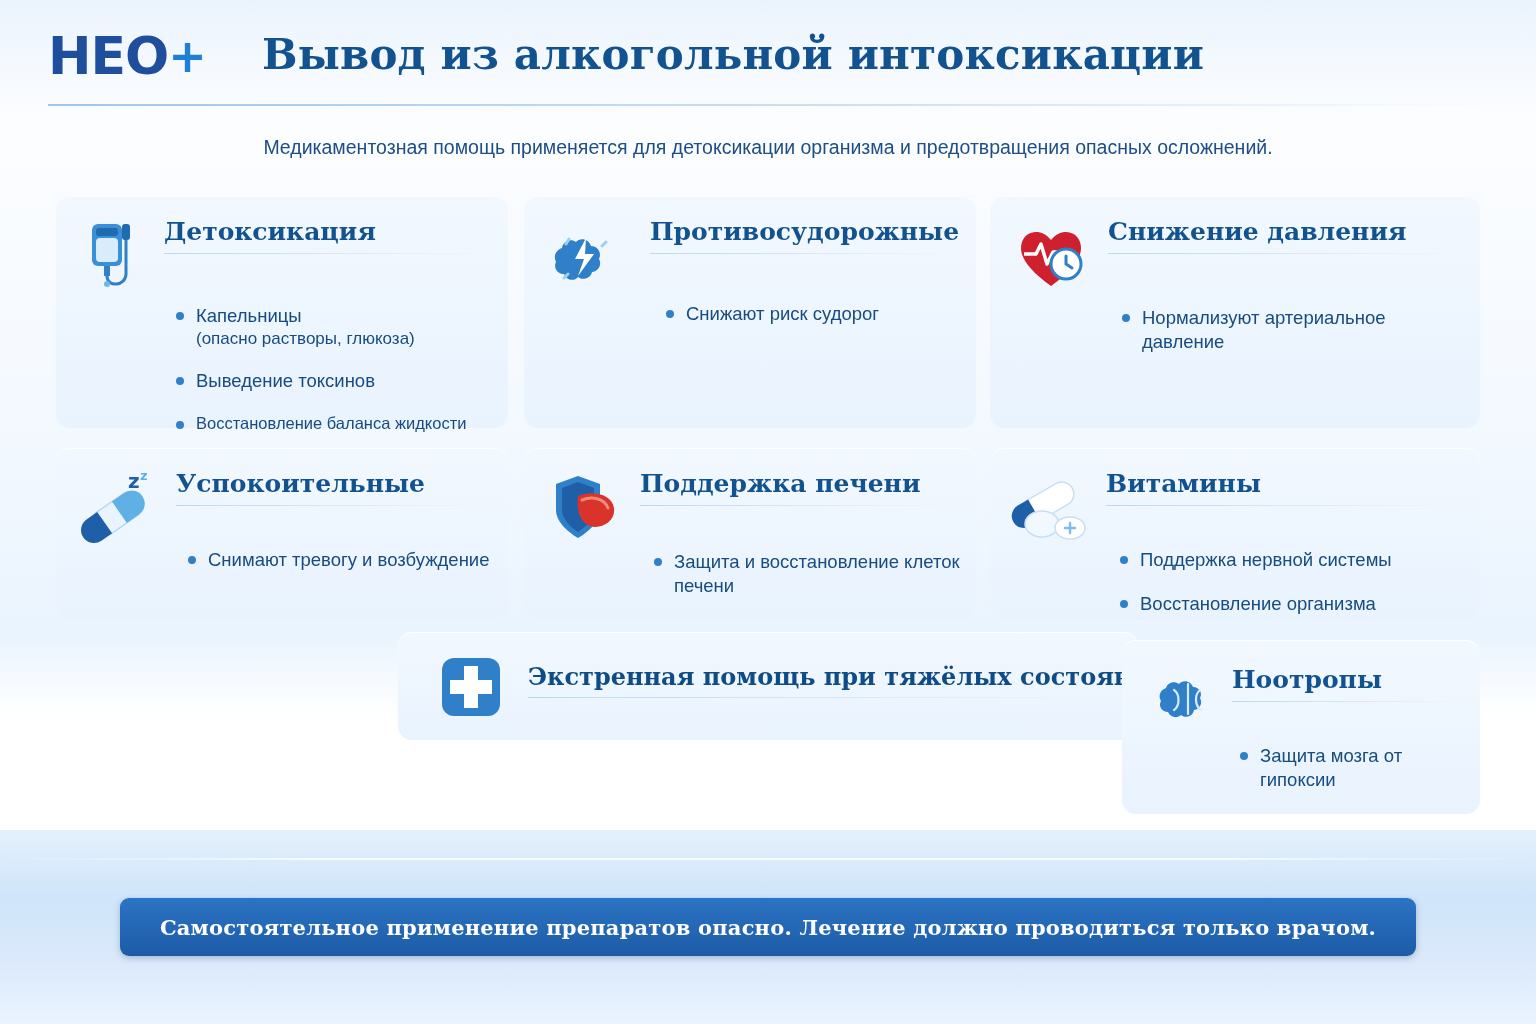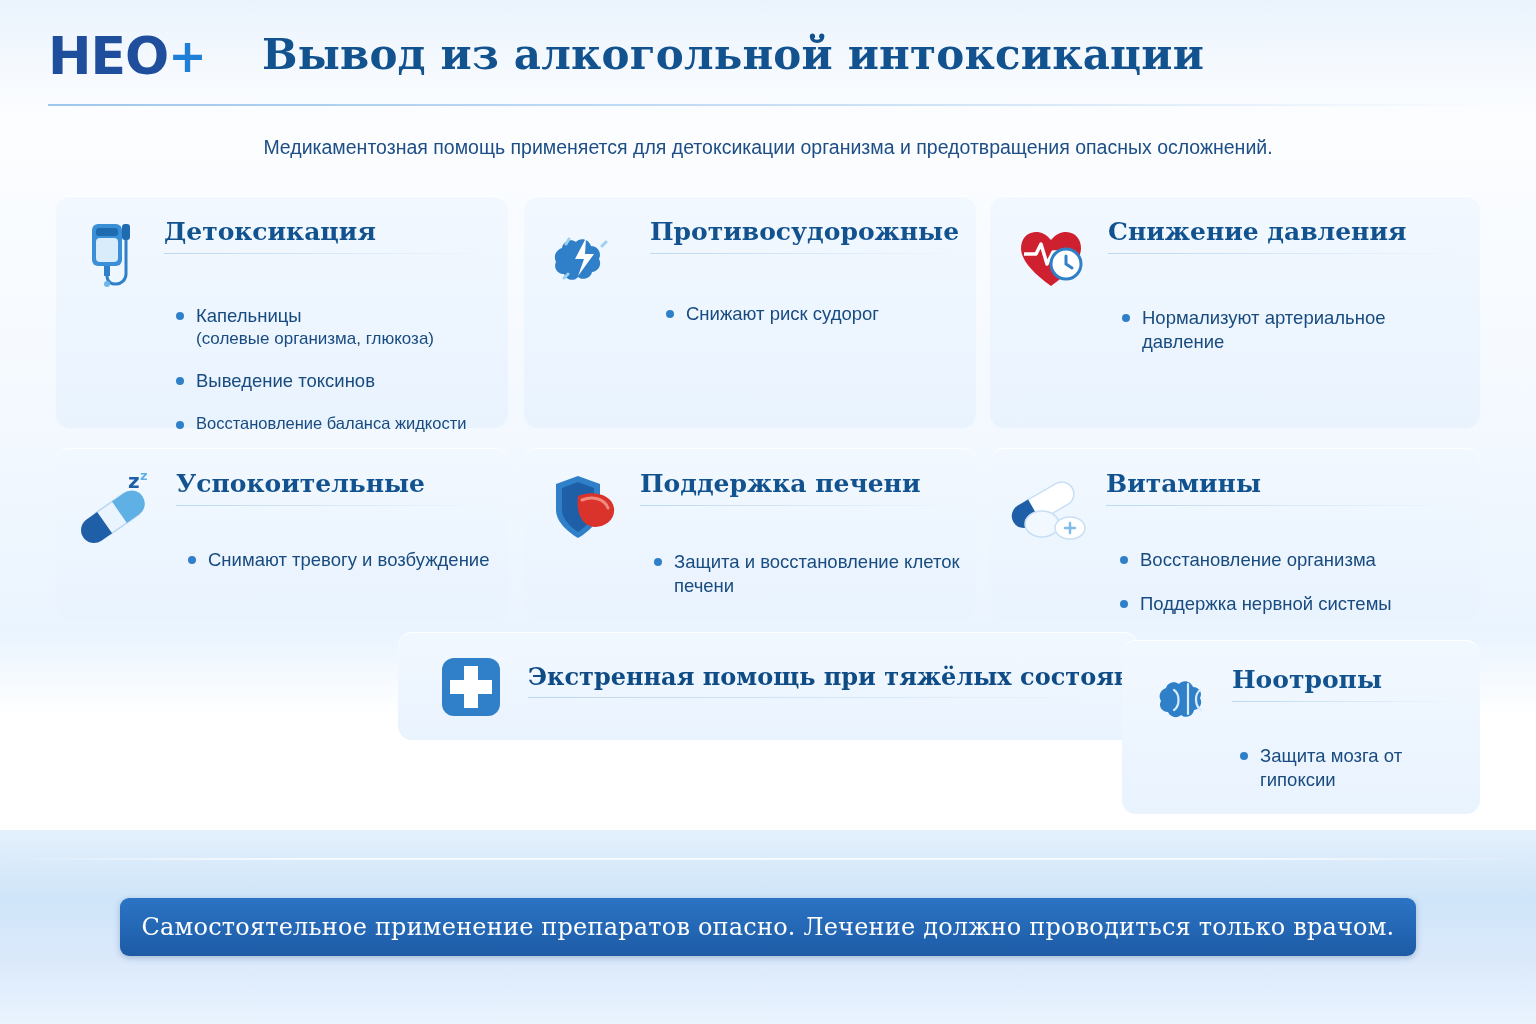--- a/index.html
+++ b/index.html
@@ -213,22 +213,22 @@
     height: 58px;
     border-radius: 9px;
     background: linear-gradient(180deg, #2b74c4 0%, #1d5ba6 100%);
     box-shadow: 0 2px 6px rgba(25,70,125,0.3);
     display: flex;
     align-items: center;
     justify-content: center;
   }
   .warning span {
     color: #ffffff;
-    font-size: 24px;
-    font-weight: normal;
+    font-size: 21px;
+    font-weight: bold;
     font-family: "DejaVu Serif", serif;
     letter-spacing: 0.2px;
   }
 </style>
 </head>
 <body>
 
 <div class="page">
 
   <div class="header">
@@ -253,21 +253,21 @@
         <circle cx="33" cy="70" r="3" fill="#6fb6e8"></circle>
       </svg>
     </div>
     <div class="head">
       <div class="title">Детоксикация</div>
       <div class="underline"></div>
     </div>
     <ul>
       <li>
         <span>Капельницы</span>
-        <span class="sub">(солевые организма, глюкоза)</span>
+        <span class="sub">(опасно растворы, глюкоза)</span>
       </li>
       <li>Выведение токсинов</li>
       <li class="small">Восстановление баланса жидкости</li>
     </ul>
   </div>
 
   <div class="card" id="card-pressure">
     <div class="icon-slot">
       <svg viewBox="0 0 86 86" width="86" height="86">
         <path d="M43 72 C18 54, 10 40, 14 28 C18 16, 34 14, 43 26 C52 14, 68 16, 72 28 C76 40, 68 54, 43 72 Z" fill="#cf2030"></path>
@@ -351,22 +351,22 @@
         <ellipse cx="34" cy="58" rx="17" ry="13" fill="#f2f8ff" stroke="#c7dff4" stroke-width="1.5"></ellipse>
         <ellipse cx="62" cy="62" rx="15" ry="11" fill="#ffffff" stroke="#c7dff4" stroke-width="1.5"></ellipse>
         <path d="M57 62 H67 M62 57 V67" stroke="#7fbde9" stroke-width="2.5" stroke-linecap="round"></path>
       </svg>
     </div>
     <div class="head">
       <div class="title">Витамины</div>
       <div class="underline"></div>
     </div>
     <ul>
+      <li>Поддержка нервной системы</li>
       <li>Восстановление организма</li>
-      <li>Поддержка нервной системы</li>
     </ul>
   </div>
 
   <div class="card" id="card-emergency">
     <div class="icon-slot">
       <svg viewBox="0 0 80 74" width="80" height="74">
         <rect x="8" y="8" width="58" height="58" rx="12" fill="#2f80c8"></rect>
         <path d="M30 16 H44 V30 H58 V44 H44 V58 H30 V44 H16 V30 H30 Z" fill="#ffffff"></path>
       </svg>
     </div>

